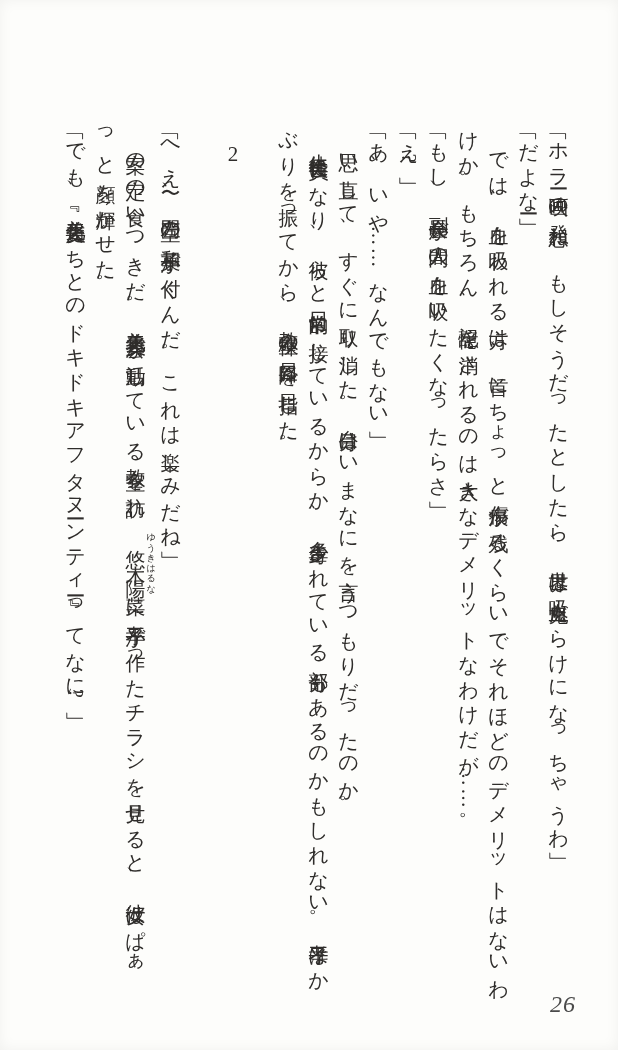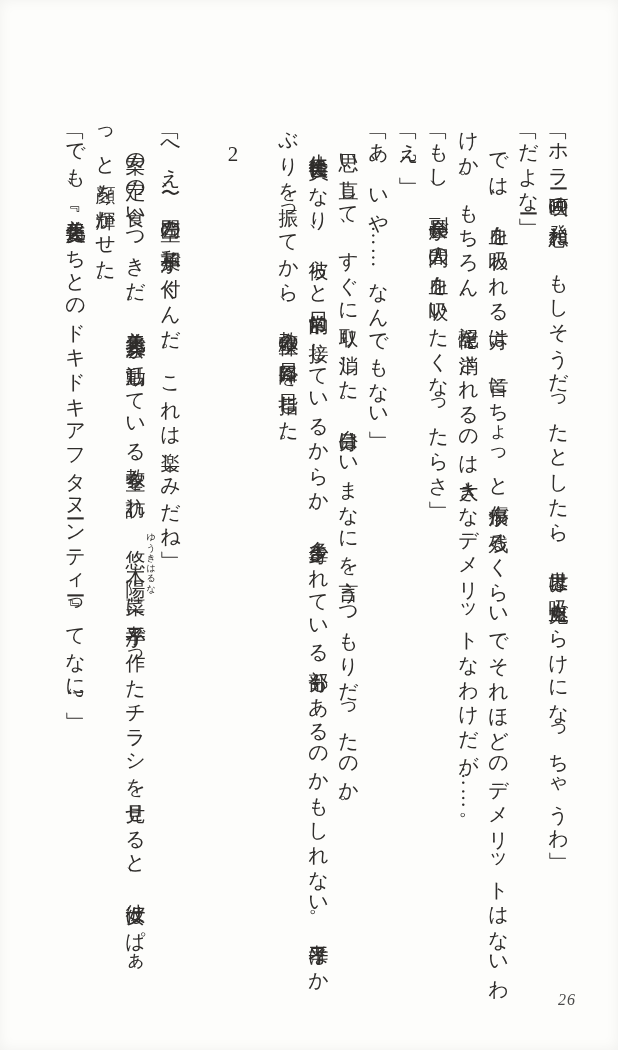--- a/index.html
+++ b/index.html
@@ -51,21 +51,21 @@
   }
   .text-block ruby > rt {
     font-size: 9px;
     letter-spacing: 0;
     color: var(--text-color, #2f2d2b);
   }
   .page-number {
     position: absolute;
     top: 991px;
     right: 42px;
-    font-size: 16px;
+    font-size: 24px;
     font-style: italic;
     letter-spacing: 1px;
     color: var(--page-number-color, #4a4a4a);
   }
 </style>
 </head>
 <body>
 
 <div class="book-page">
   <div class="text-block" id="text-block">

